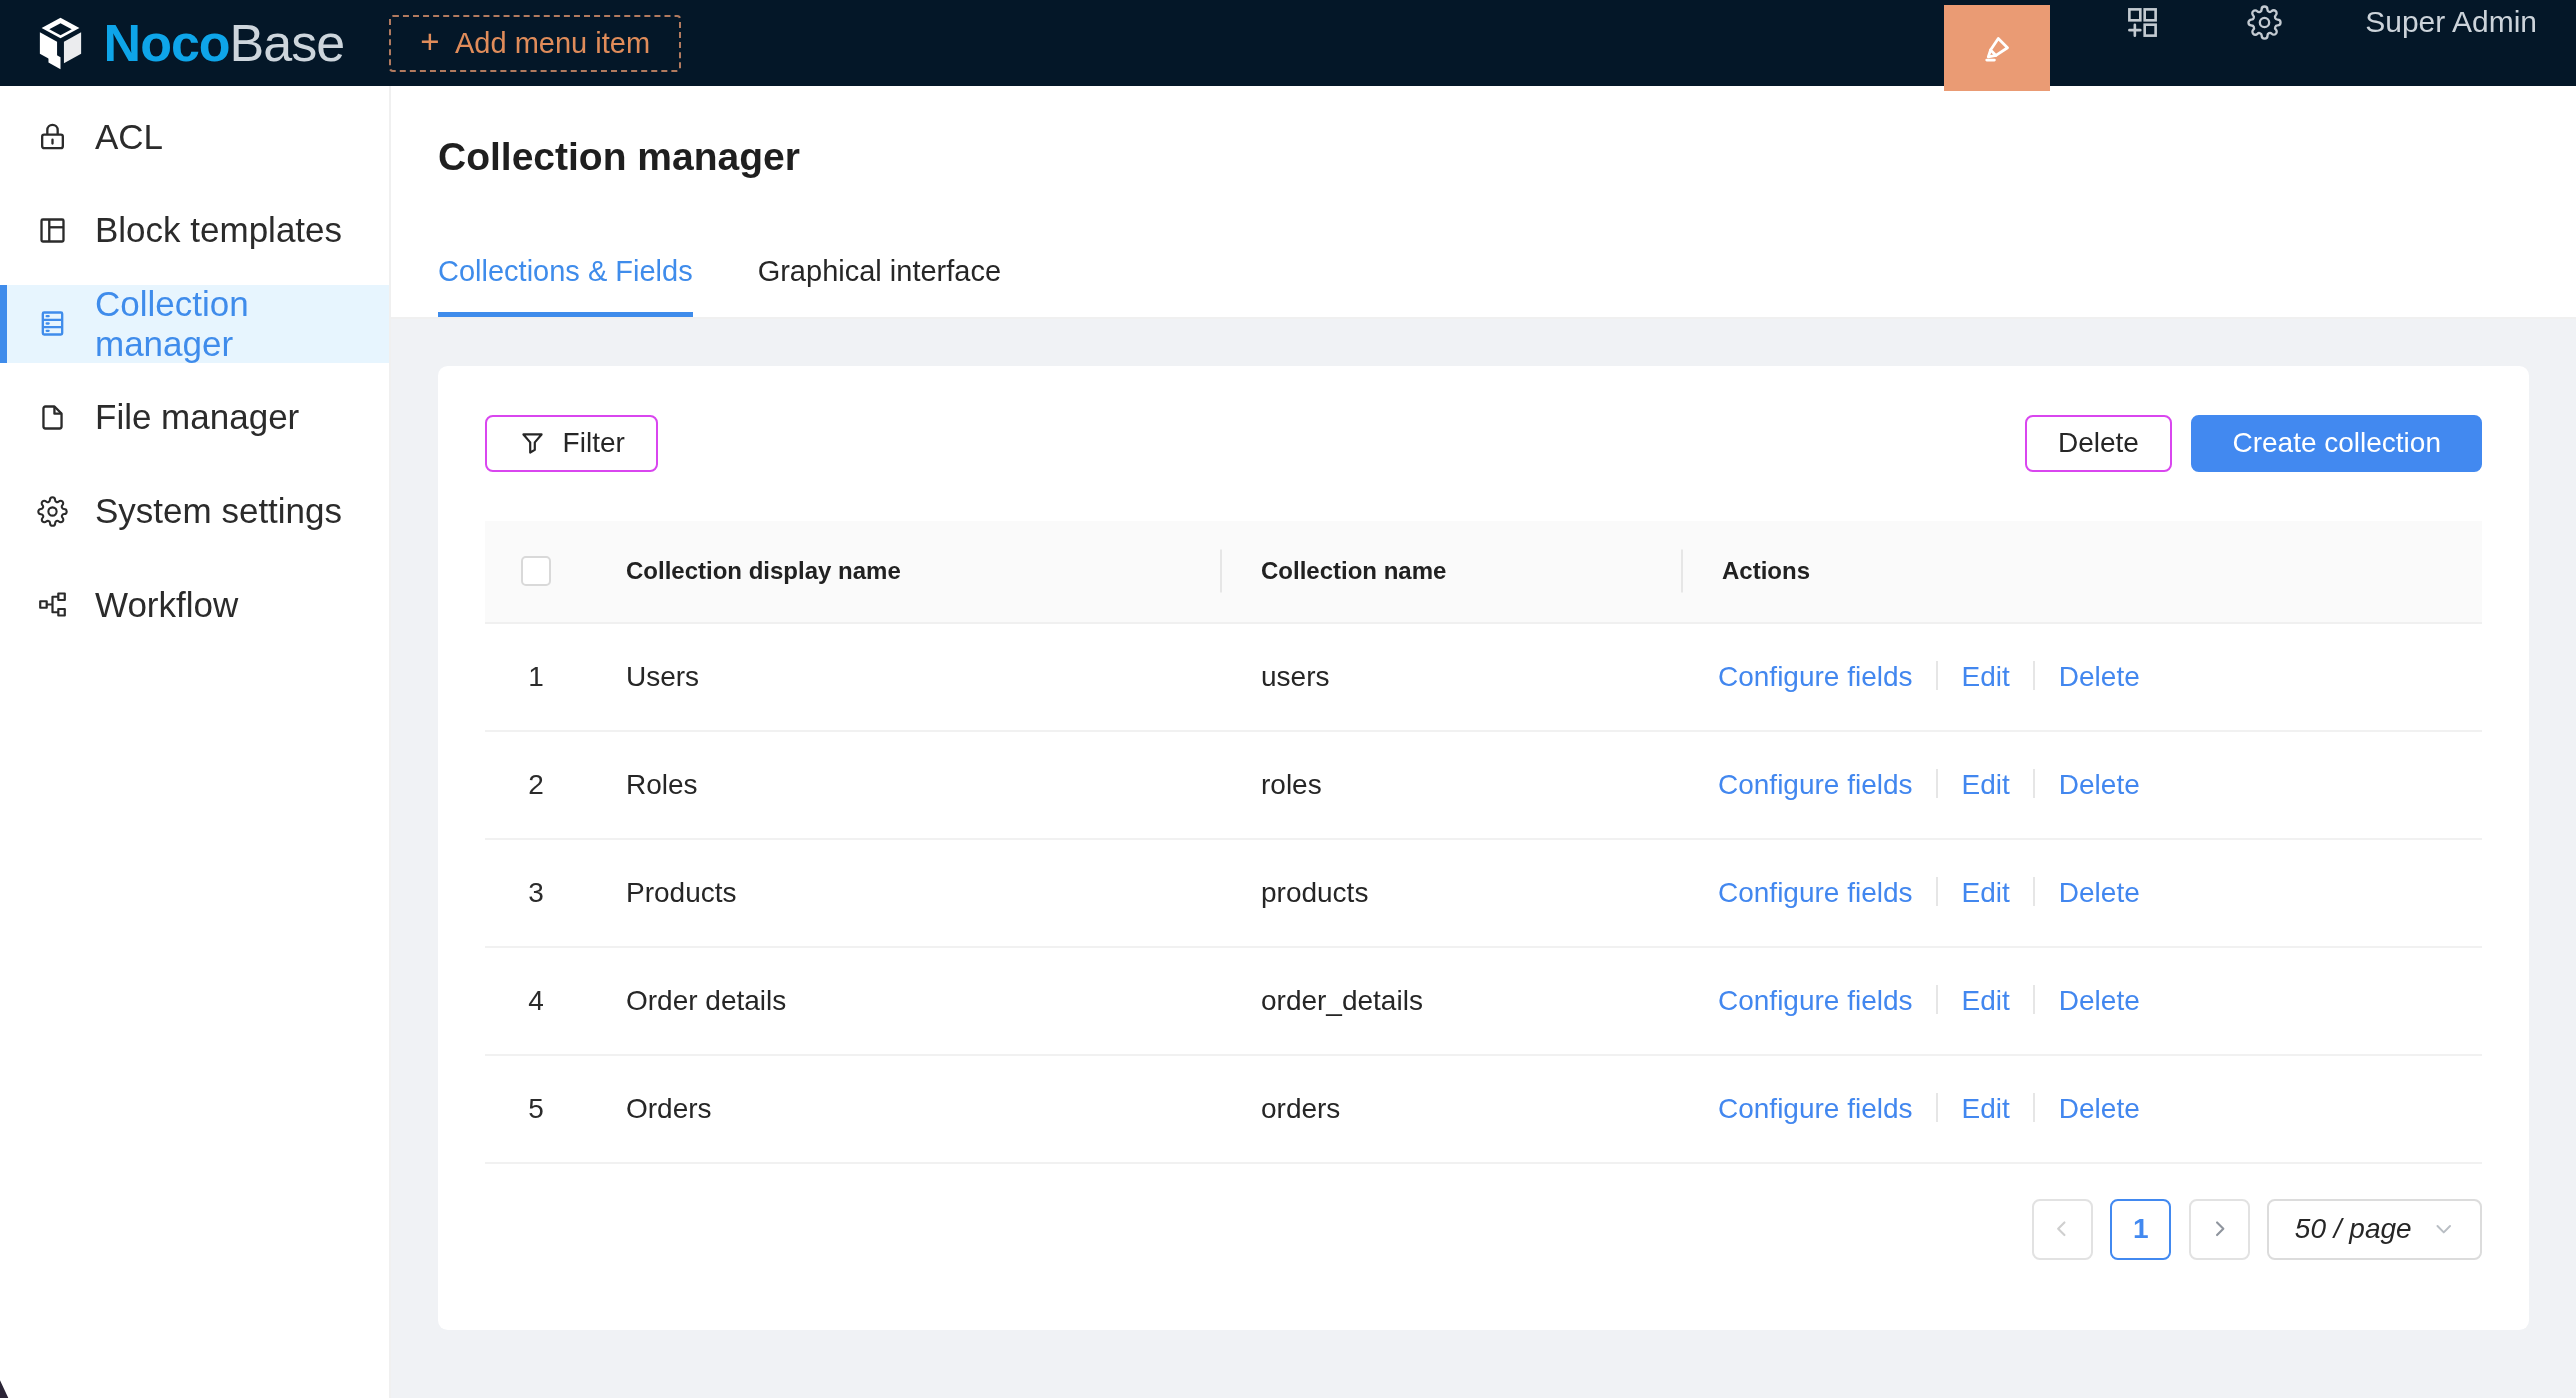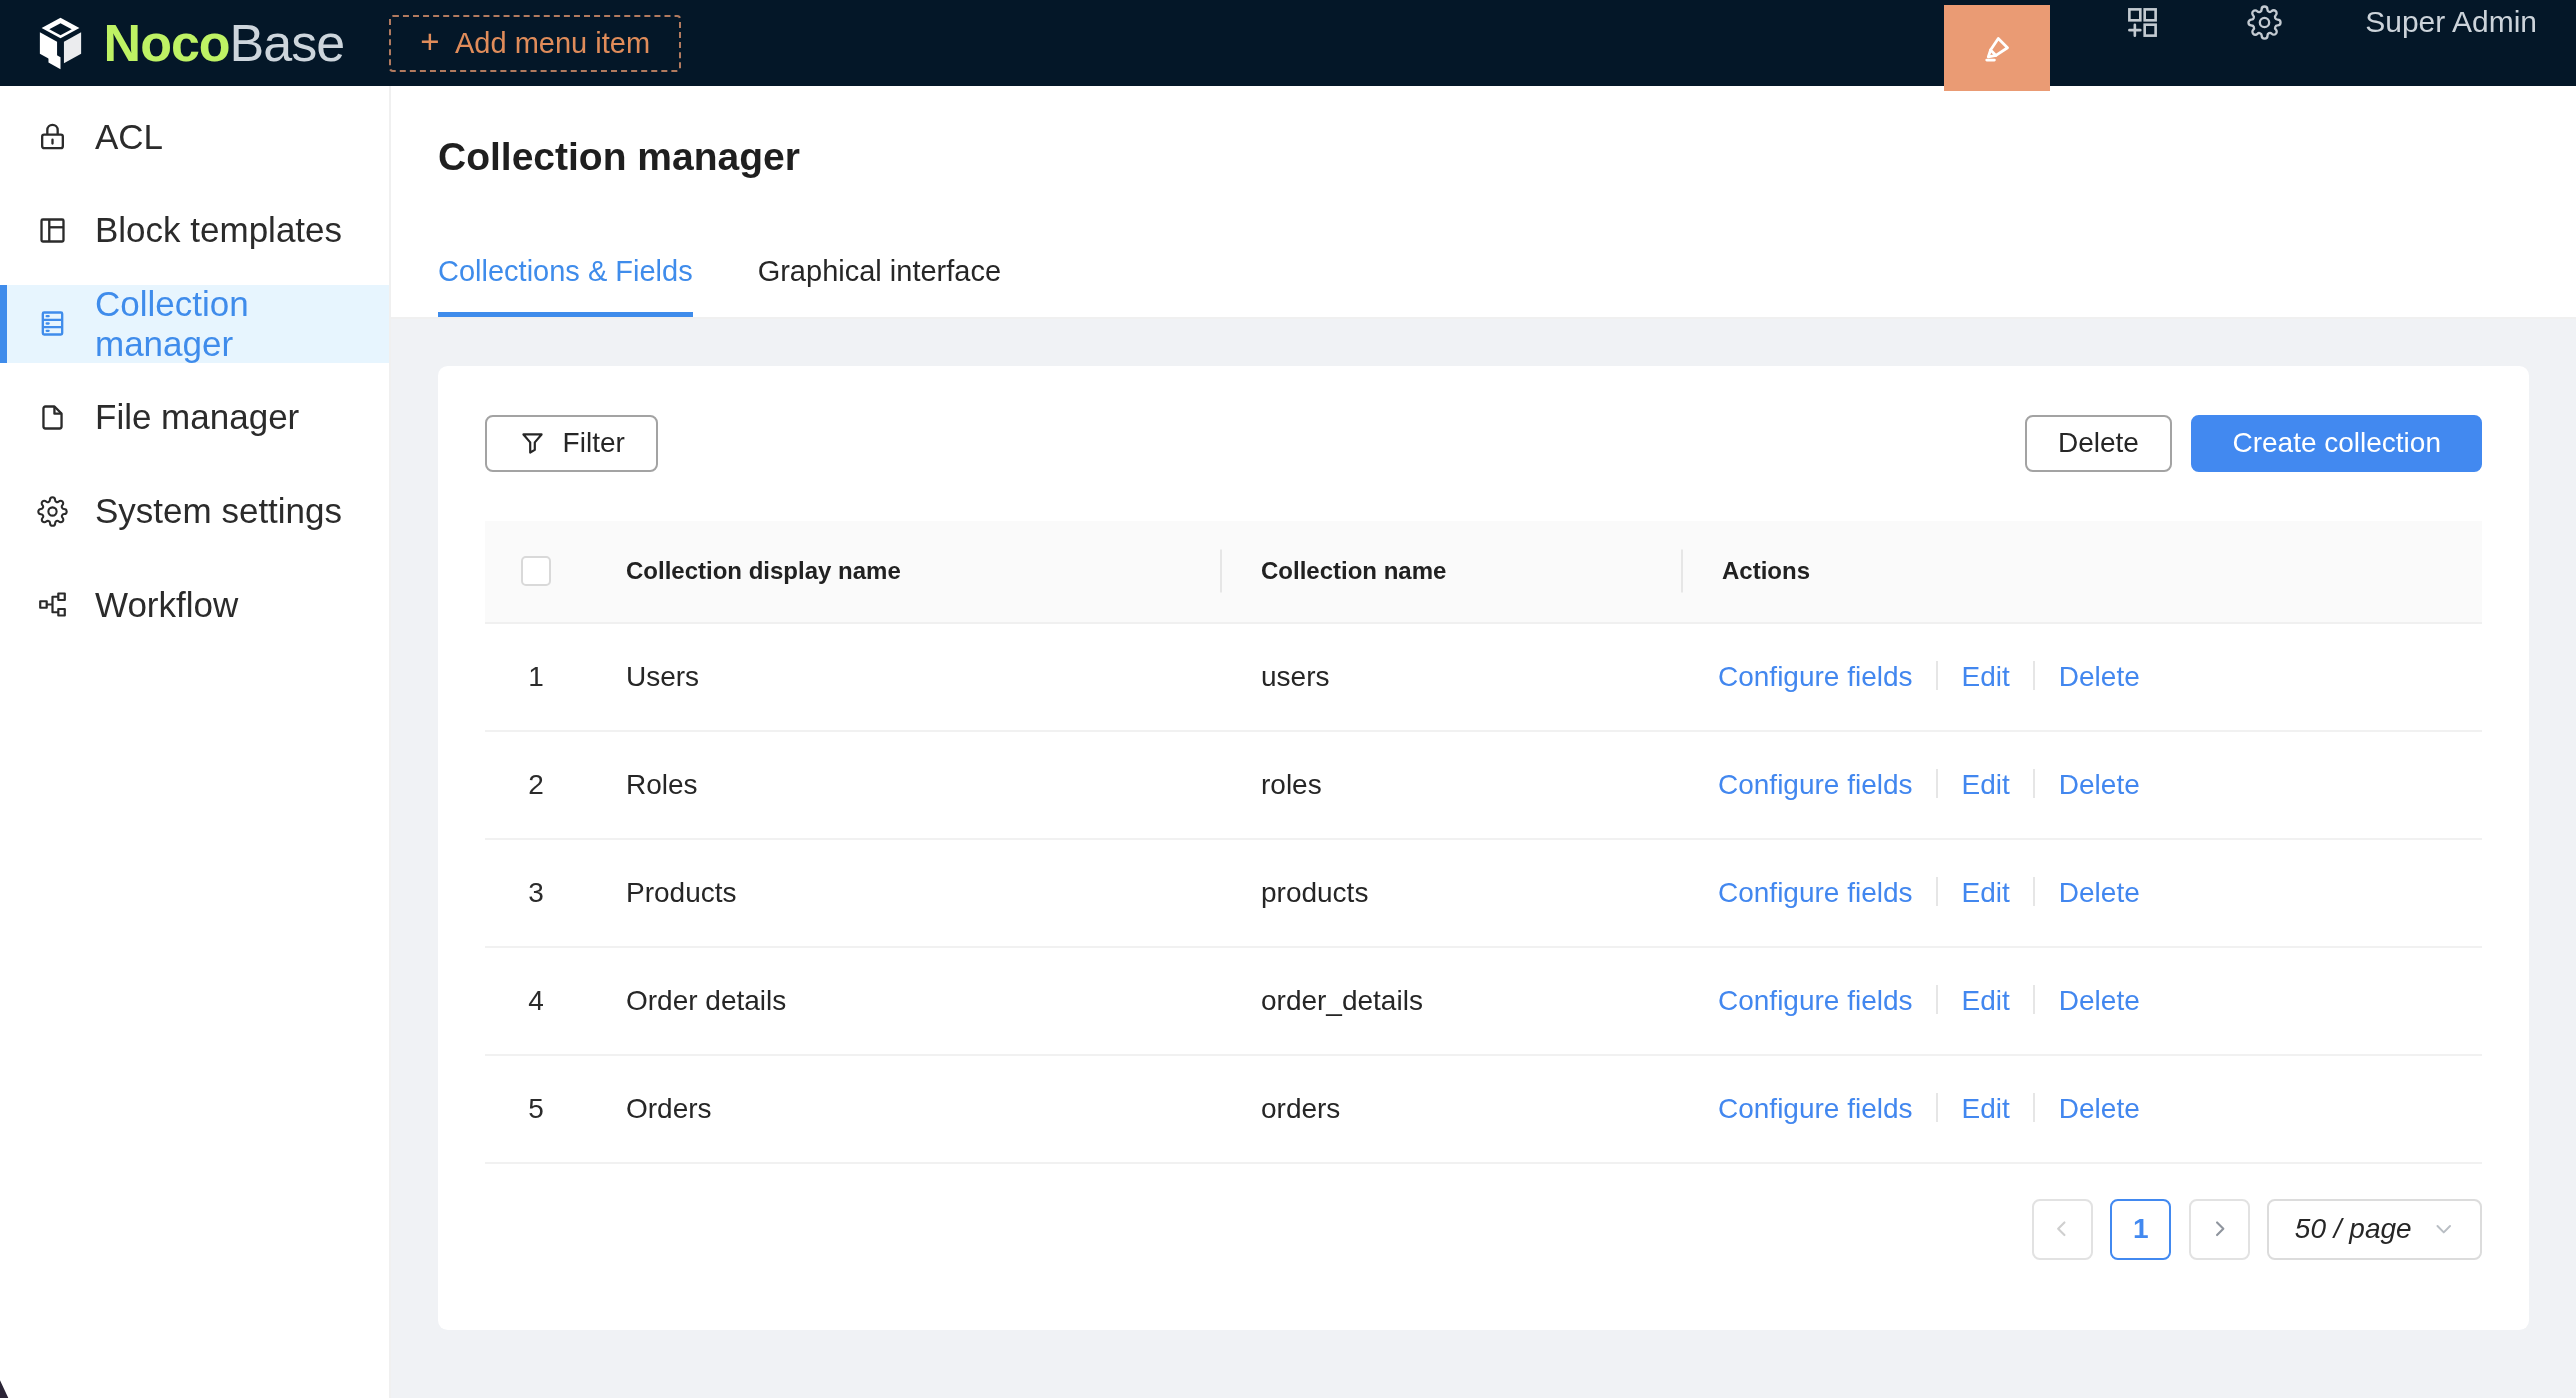--- a/index.html
+++ b/index.html
@@ -9,21 +9,21 @@
     color:#232323; background:#f0f2f5; position:relative;
   }
   
   .app-header {
     height:86px; background:#041728; display:flex; align-items:center;
     padding-left:33px; position:relative; z-index:5;
   }
   .logo { display:flex; align-items:center; gap:15.6px; }
   .logo-mark { width:55px; height:55px; }
   .logo-text { font-size:52px; letter-spacing:-1px; line-height:1; }
-  .logo-text .bold { color:#bef264; font-weight:700; }
+  .logo-text .bold { color:#0ea5e9; font-weight:700; }
   .logo-text .light { color:#cdd5dc; font-weight:100; }
   .add-menu-btn {
     margin-left:45px; height:57px; padding:0 29px; display:flex; align-items:center; gap:15.6px;
     border:2px dashed rgba(236,157,114,0.75); border-radius:3.9px;
     color:#e08c5a; font-size:29px; background:transparent; cursor:pointer;
   }
   .add-menu-btn .plus { font-size:33px; font-weight:400; line-height:1; margin-top:-2.9px; }
   .header-spacer { flex:1; }
   .header-right { display:flex; align-items:flex-start; height:76px;gap:32px; }
   .designer-btn {
@@ -59,21 +59,21 @@
   .page-title { font-size:39px; font-weight:700; color:#1f1f1f; }
   .tabs { display:flex; gap:65px; margin-top:76px; }
   .tab { font-size:29px; padding-bottom:23.5px; color:#262626; cursor:pointer; border-bottom:5.9px solid transparent; }
   .tab.active { color:#3f8ceb; border-bottom-color:#3f8ceb; }
   .content { flex:1; background:#f0f2f5; padding:47px; }
   .card { background:#ffffff; border-radius:9.8px; padding:49px 47px 70px 47px; }
   
   .toolbar { display:flex; align-items:center; justify-content:space-between; margin-bottom:49px; }
   .btn {
     height:57px; display:inline-flex; align-items:center; justify-content:center;
-    border:2px solid #a3a3a3; border-radius:7.8px; background:#fff;
+    border:2px solid #d946ef; border-radius:7.8px; background:#fff;
     font-size:28px; color:#262626; cursor:pointer; padding:0 31px; gap:15.6px;
   }
   .btn .f-icon { width:29px; height:29px; }
   .toolbar-right { display:flex; gap:19.6px; }
   .btn.primary { background:#4289f0; border-color:#4289f0; color:#ffffff; padding:0 39px; }
   
   table.grid { width:100%; border-collapse:collapse; }
   thead th {
     background:#fafafa; height:102px; text-align:left; font-size:24px; font-weight:700;
     color:#212121; padding:0 0 0 39px; border-bottom:2px solid #f0f0f0; position:relative;

